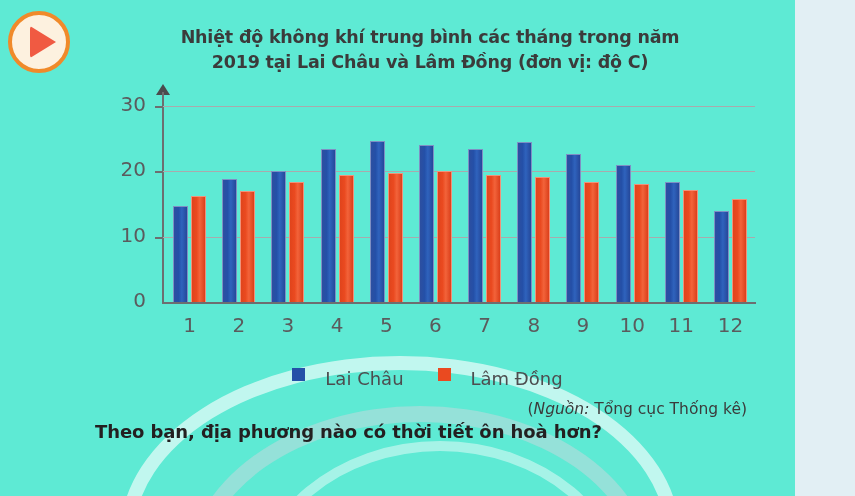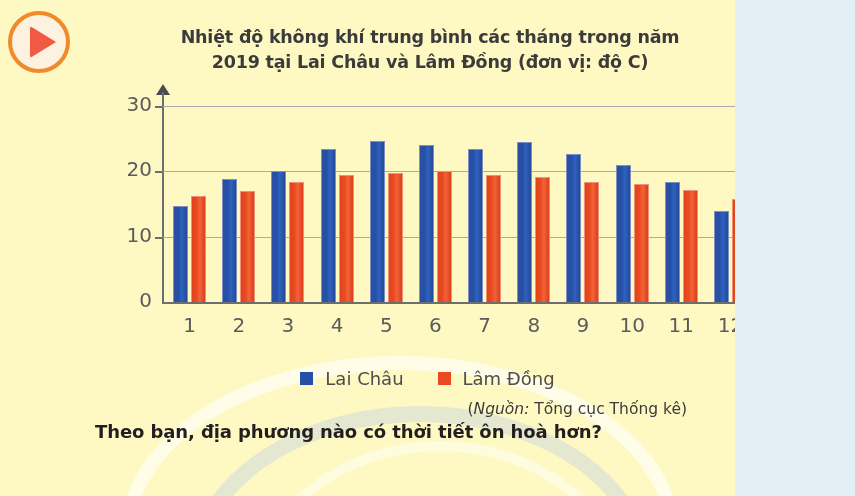--- a/index.html
+++ b/index.html
@@ -8,23 +8,23 @@
   }
   body {
     width: 855px;
     height: 496px;
     overflow: hidden;
     background: #e2eff4;
     font-family: "DejaVu Sans", sans-serif;
   }
   .page {
     position: relative;
-    width: 735px;
+    width: 795px;
     height: 496px;
-    background: #fef9c3;
+    background: #5eead4;
     overflow: hidden;
   }
   
   .watermark {
     position: absolute;
     left: 120px;
     bottom: -220px;
     width: 560px;
     height: 360px;
     border-radius: 50%;
@@ -139,21 +139,21 @@
   .axis-x {
     position: absolute;
     left: 162px;
     top: 302px;
     width: 594px;
     height: 2px;
     background: #6d6e70;
   }
   .ytick-label {
     position: absolute;
-    right: 4px;
+    right: 10px;
     width: 46px;
     text-align: right;
     font-size: 20px;
     color: #5b5b5d;
     font-family: "DejaVu Sans", sans-serif;
   }
   .ytick-mark {
     position: absolute;
     left: 155px;
     width: 8px;
@@ -224,22 +224,21 @@
     position: absolute;
     left: 0;
     top: 368px;
     width: 855px;
     display: flex;
     justify-content: center;
     gap: 34px;
   }
   .legend-item {
     display: flex;
-    align-items: center;
-    gap: 12px;
+    gap: 20px;
   }
   .legend-swatch {
     width: 13px;
     height: 13px;
     display: inline-block;
   }
   .legend-swatch.blue { background: #2450a8; }
   .legend-swatch.red { background: #ea4a20; }
   .legend-label {
     font-size: 18px;

